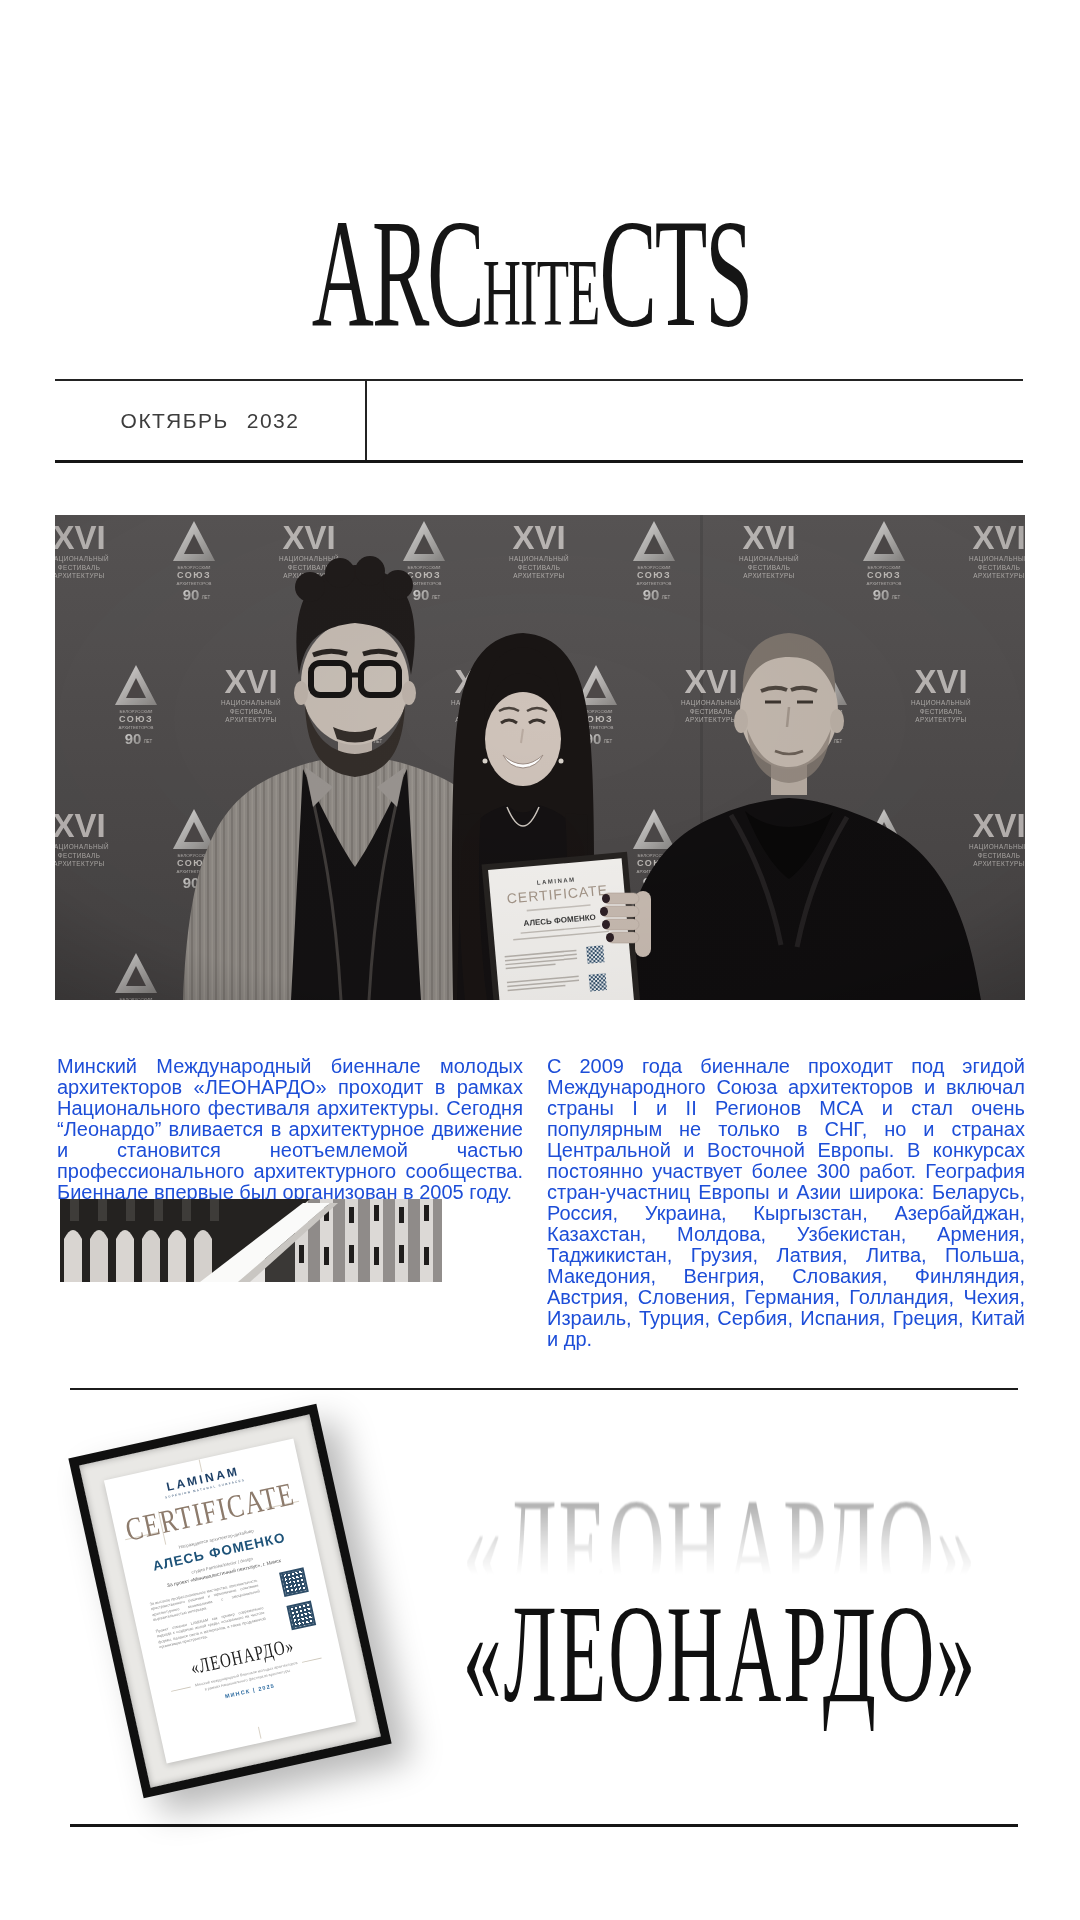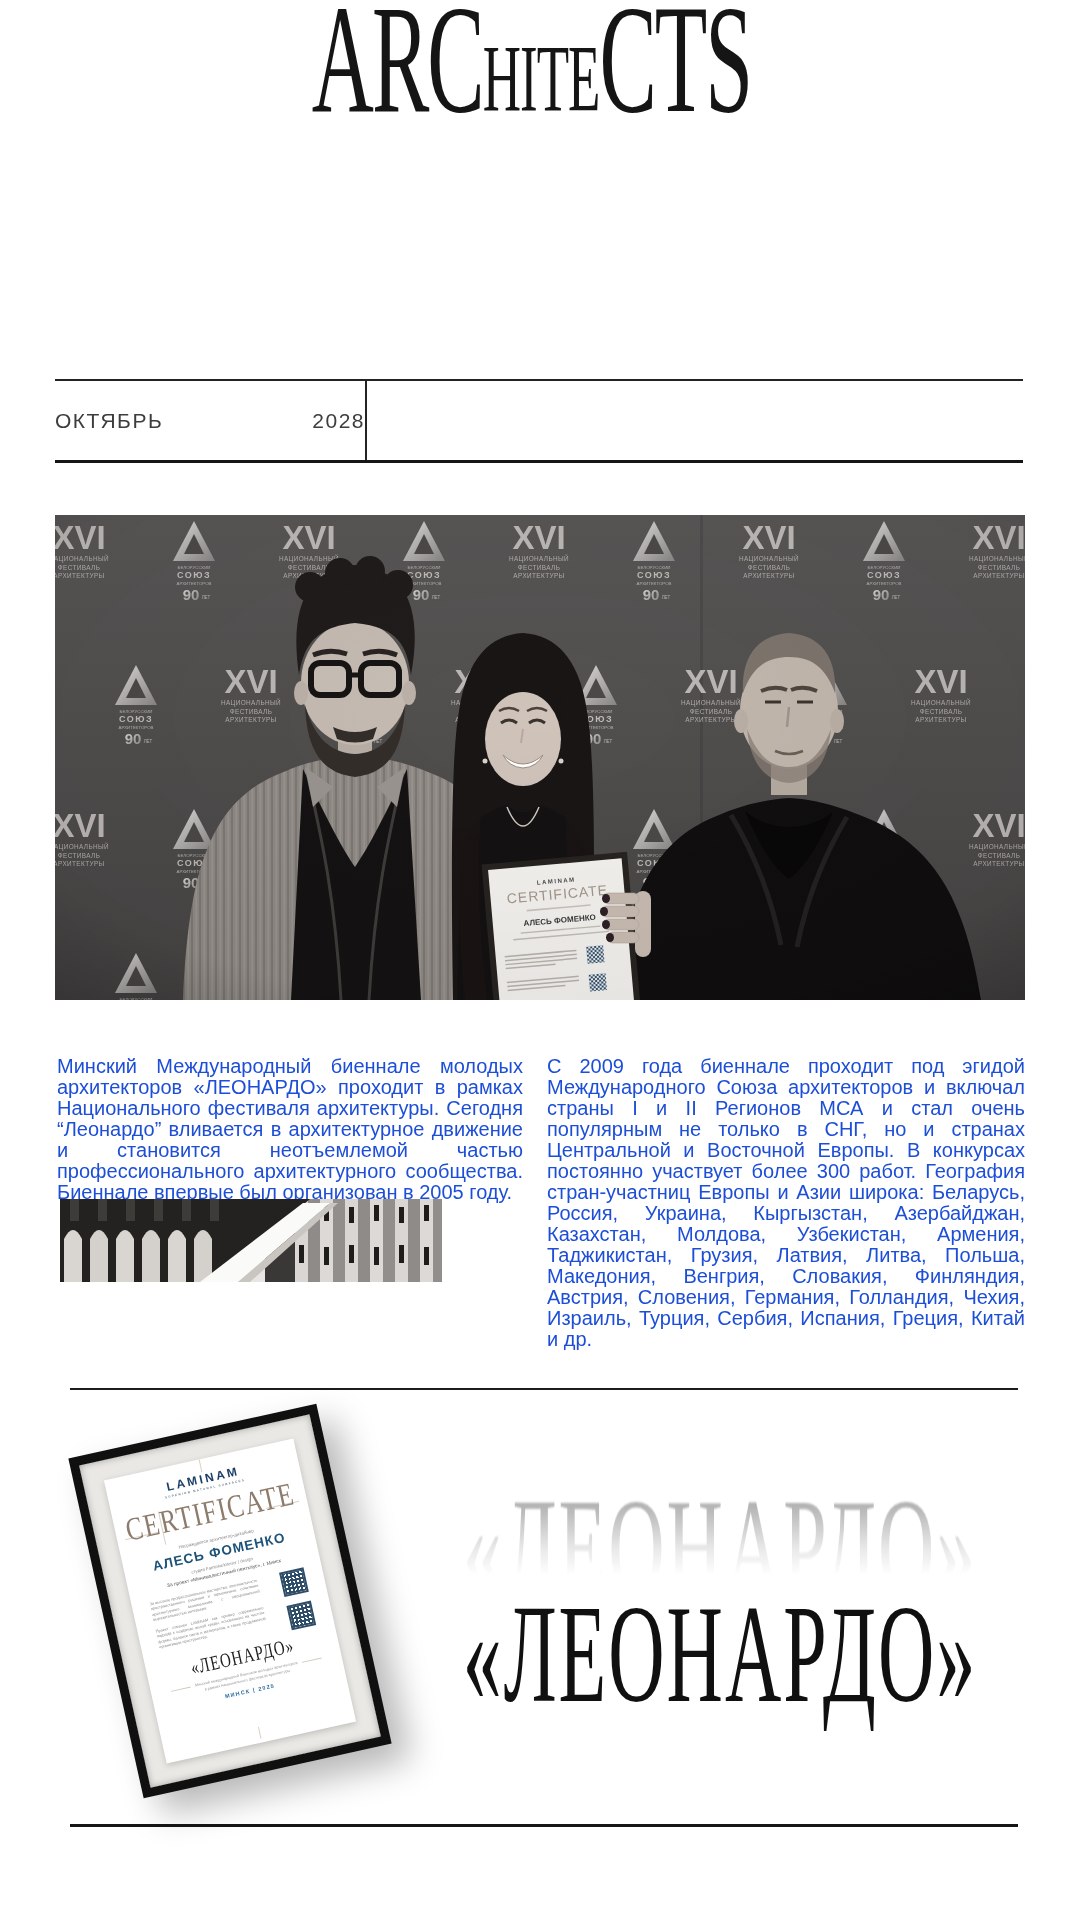--- a/index.html
+++ b/index.html
@@ -2,31 +2,31 @@
 <html><head>
 <meta charset="utf-8">
 <title>ARChiteCTS — October 2025</title>
 <style>
   html,body{margin:0;padding:0;background:#ffffff;}
   .page{position:relative;width:1080px;height:1920px;background:#ffffff;overflow:hidden;
         font-family:"Liberation Sans",sans-serif;}
 
   
   .masthead{position:absolute;left:0;right:17px;top:148px;height:188px;
-            display:flex;justify-content:center;}
+            display:flex;justify-content:center;align-items:flex-end;}
   .mh-inner{display:inline-block;transform:scaleY(1.8);transform-origin:center bottom;
             font-family:"Liberation Serif",serif;color:#151515;white-space:nowrap;line-height:.8;}
   .mh-big{font-size:86px;letter-spacing:-2px;}
   .mh-small{font-size:53px;letter-spacing:-1px;}
 
   
   .dateline{position:absolute;left:55px;top:379px;width:968px;height:79px;
             border-top:2px solid #232323;border-bottom:3px solid #151515;display:flex;}
   .dl-left{width:310px;border-right:2px solid #232323;display:flex;align-items:center;
-           justify-content:space-between;gap:18px;font-size:21px;letter-spacing:1.5px;color:#3d3d3d;}
+           justify-content:center;gap:18px;font-size:21px;letter-spacing:1.5px;color:#3d3d3d;}
   .dl-right{flex:1;display:flex;align-items:center;justify-content:center;
             font-size:20px;letter-spacing:.8px;color:#575757;}
 
   
   .photo{position:absolute;left:55px;top:515px;width:970px;height:485px;overflow:hidden;background:#4e4a4a;}
   .photo svg{display:block;}
   .photo text{font-family:"Liberation Sans",sans-serif;}
   .bx-xvi{font-family:"Liberation Serif",serif;font-weight:bold;fill:#dcd8d4;opacity:.85;}
   .bx-sm{fill:#d5d1cd;opacity:.8;letter-spacing:.4px;}
   .bdg-sm{fill:#d2cecb;opacity:.85;}
@@ -98,21 +98,21 @@
 
 <div class="page">
 
   <div class="masthead">
     <div class="mh-inner"><span class="mh-big">ARC</span><span class="mh-small">HITE</span><span class="mh-big">CTS</span></div>
   </div>
 
   <div class="dateline">
     <div class="dl-left">
       <span>ОКТЯБРЬ</span>
-      <span>2028</span>
+      <span>2032</span>
     </div>
   </div>
 
   <div class="photo">
     <svg width="970" height="485" viewBox="0 0 970 485">
       <defs>
         <linearGradient id="bgGrad" x1="0" y1="0" x2="0" y2="1">
           <stop offset="0" stop-color="#5a5757"></stop>
             <stop offset="1" stop-color="#474444"></stop>
         </linearGradient>

